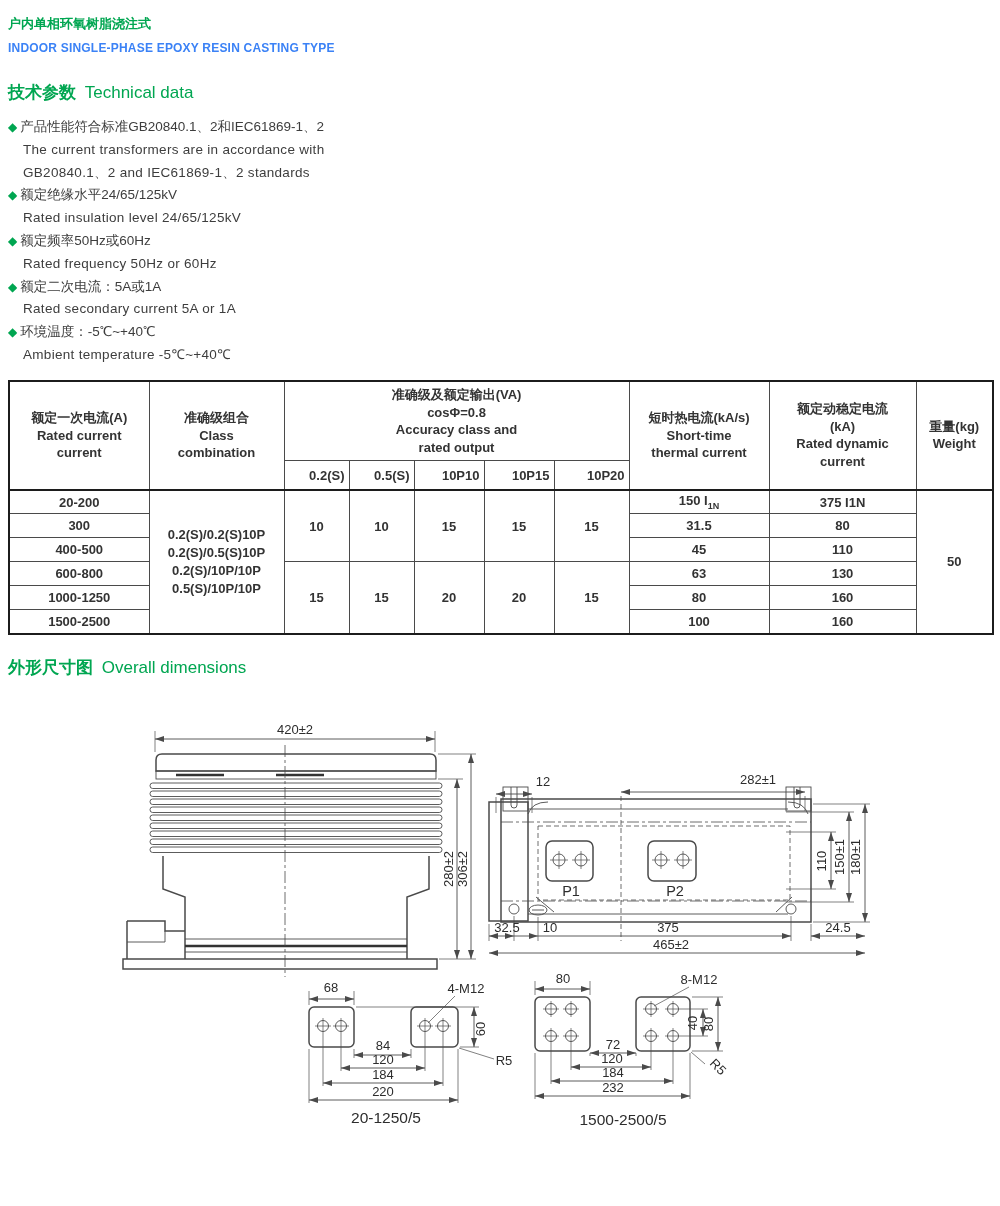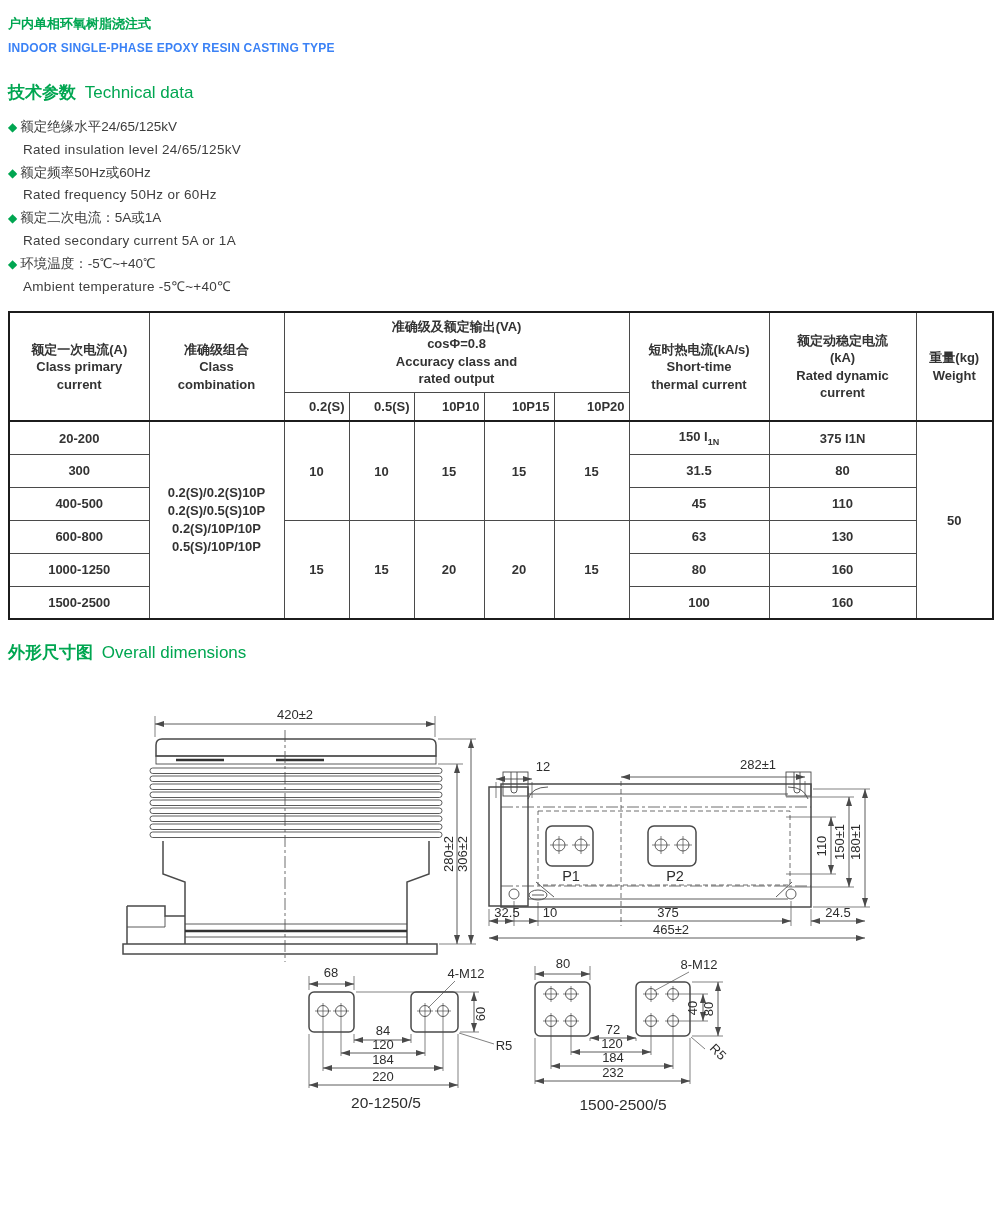--- a/index.html
+++ b/index.html
@@ -22,21 +22,21 @@
   table.spec {
     margin-top:13px; border-collapse:collapse; table-layout:fixed; width:984px;
     font-size:13px; color:#333; text-align:center;
   }
   table.spec th, table.spec td { border:1px solid #4a4a4a; padding:1px 4px; font-weight:bold; vertical-align:middle; }
   table.spec { border:2.5px solid #1c1c1c; }
   table.spec thead tr.h1 th { height:80px; }
   table.spec thead tr.h2 th { height:29px;text-align:right; }
   table.spec thead th { border-bottom-width:1px; }
   table.spec thead tr.h2 th, table.spec thead th[rowspan] { border-bottom:2.5px solid #1c1c1c; }
-  table.spec tbody td { height:33px; }
+  table.spec tbody td { height:24px; }
   .hline { line-height:17.5px; }
   .cc-line { line-height:18px;text-align:center; }
   sub.isub { font-size:9px; }
 
   .drawings { position:relative; height:452px; margin-top:0; }
   .drawings svg { position:absolute; overflow:visible; }
   .oline  { fill:none; stroke:#4a4a4a; stroke-width:1.5; }
   .tline  { fill:none; stroke:#4a4a4a; stroke-width:0.9; }
   .thick  { fill:none; stroke:#333; stroke-width:2.6; }
   .dim    { fill:none; stroke:#4a4a4a; stroke-width:0.9; }
@@ -55,20 +55,25 @@
     <div class="title-zh">户内单相环氧树脂浇注式</div>
     <div class="title-en">INDOOR SINGLE-PHASE EPOXY RESIN CASTING TYPE</div>
   </div>
 
   <div class="section-head">
     <span class="zh">技术参数</span>
     <span class="en">Technical data</span>
   </div>
 
   <div class="features">
+    <div class="feature">
+      <div class="zh-line"><span class="bullet">◆</span><span>产品性能符合标准GB20840.1、2和IEC61869-1、2</span></div>
+      <div class="en-line">The current transformers are in accordance with</div>
+      <div class="en-line">GB20840.1、2 and IEC61869-1、2 standards</div>
+    </div>
     <div class="feature">
       <div class="zh-line"><span class="bullet">◆</span><span>额定绝缘水平24/65/125kV</span></div>
       <div class="en-line">Rated insulation level 24/65/125kV</div>
     </div>
     <div class="feature">
       <div class="zh-line"><span class="bullet">◆</span><span>额定频率50Hz或60Hz</span></div>
       <div class="en-line">Rated frequency 50Hz or 60Hz</div>
     </div>
     <div class="feature">
       <div class="zh-line"><span class="bullet">◆</span><span>额定二次电流：5A或1A</span></div>
@@ -90,21 +95,21 @@
         <col style="width:70px">
         <col style="width:75px">
         <col style="width:140px">
       <col style="width:147px">
         <col style="width:77px">
     </colgroup>
     <thead>
       <tr class="h1">
         <th rowspan="2">
           <div class="hline">额定一次电流(A)</div>
-          <div class="hline">Class primary</div>
+          <div class="hline">Rated current</div>
           <div class="hline">current</div>
         </th>
         <th rowspan="2">
           <div class="hline">准确级组合</div>
           <div class="hline">Class</div>
           <div class="hline">combination</div>
         </th>
         <th colspan="5">
           <div class="hline">准确级及额定输出(VA)</div>
           <div class="hline">cosΦ=0.8</div>

